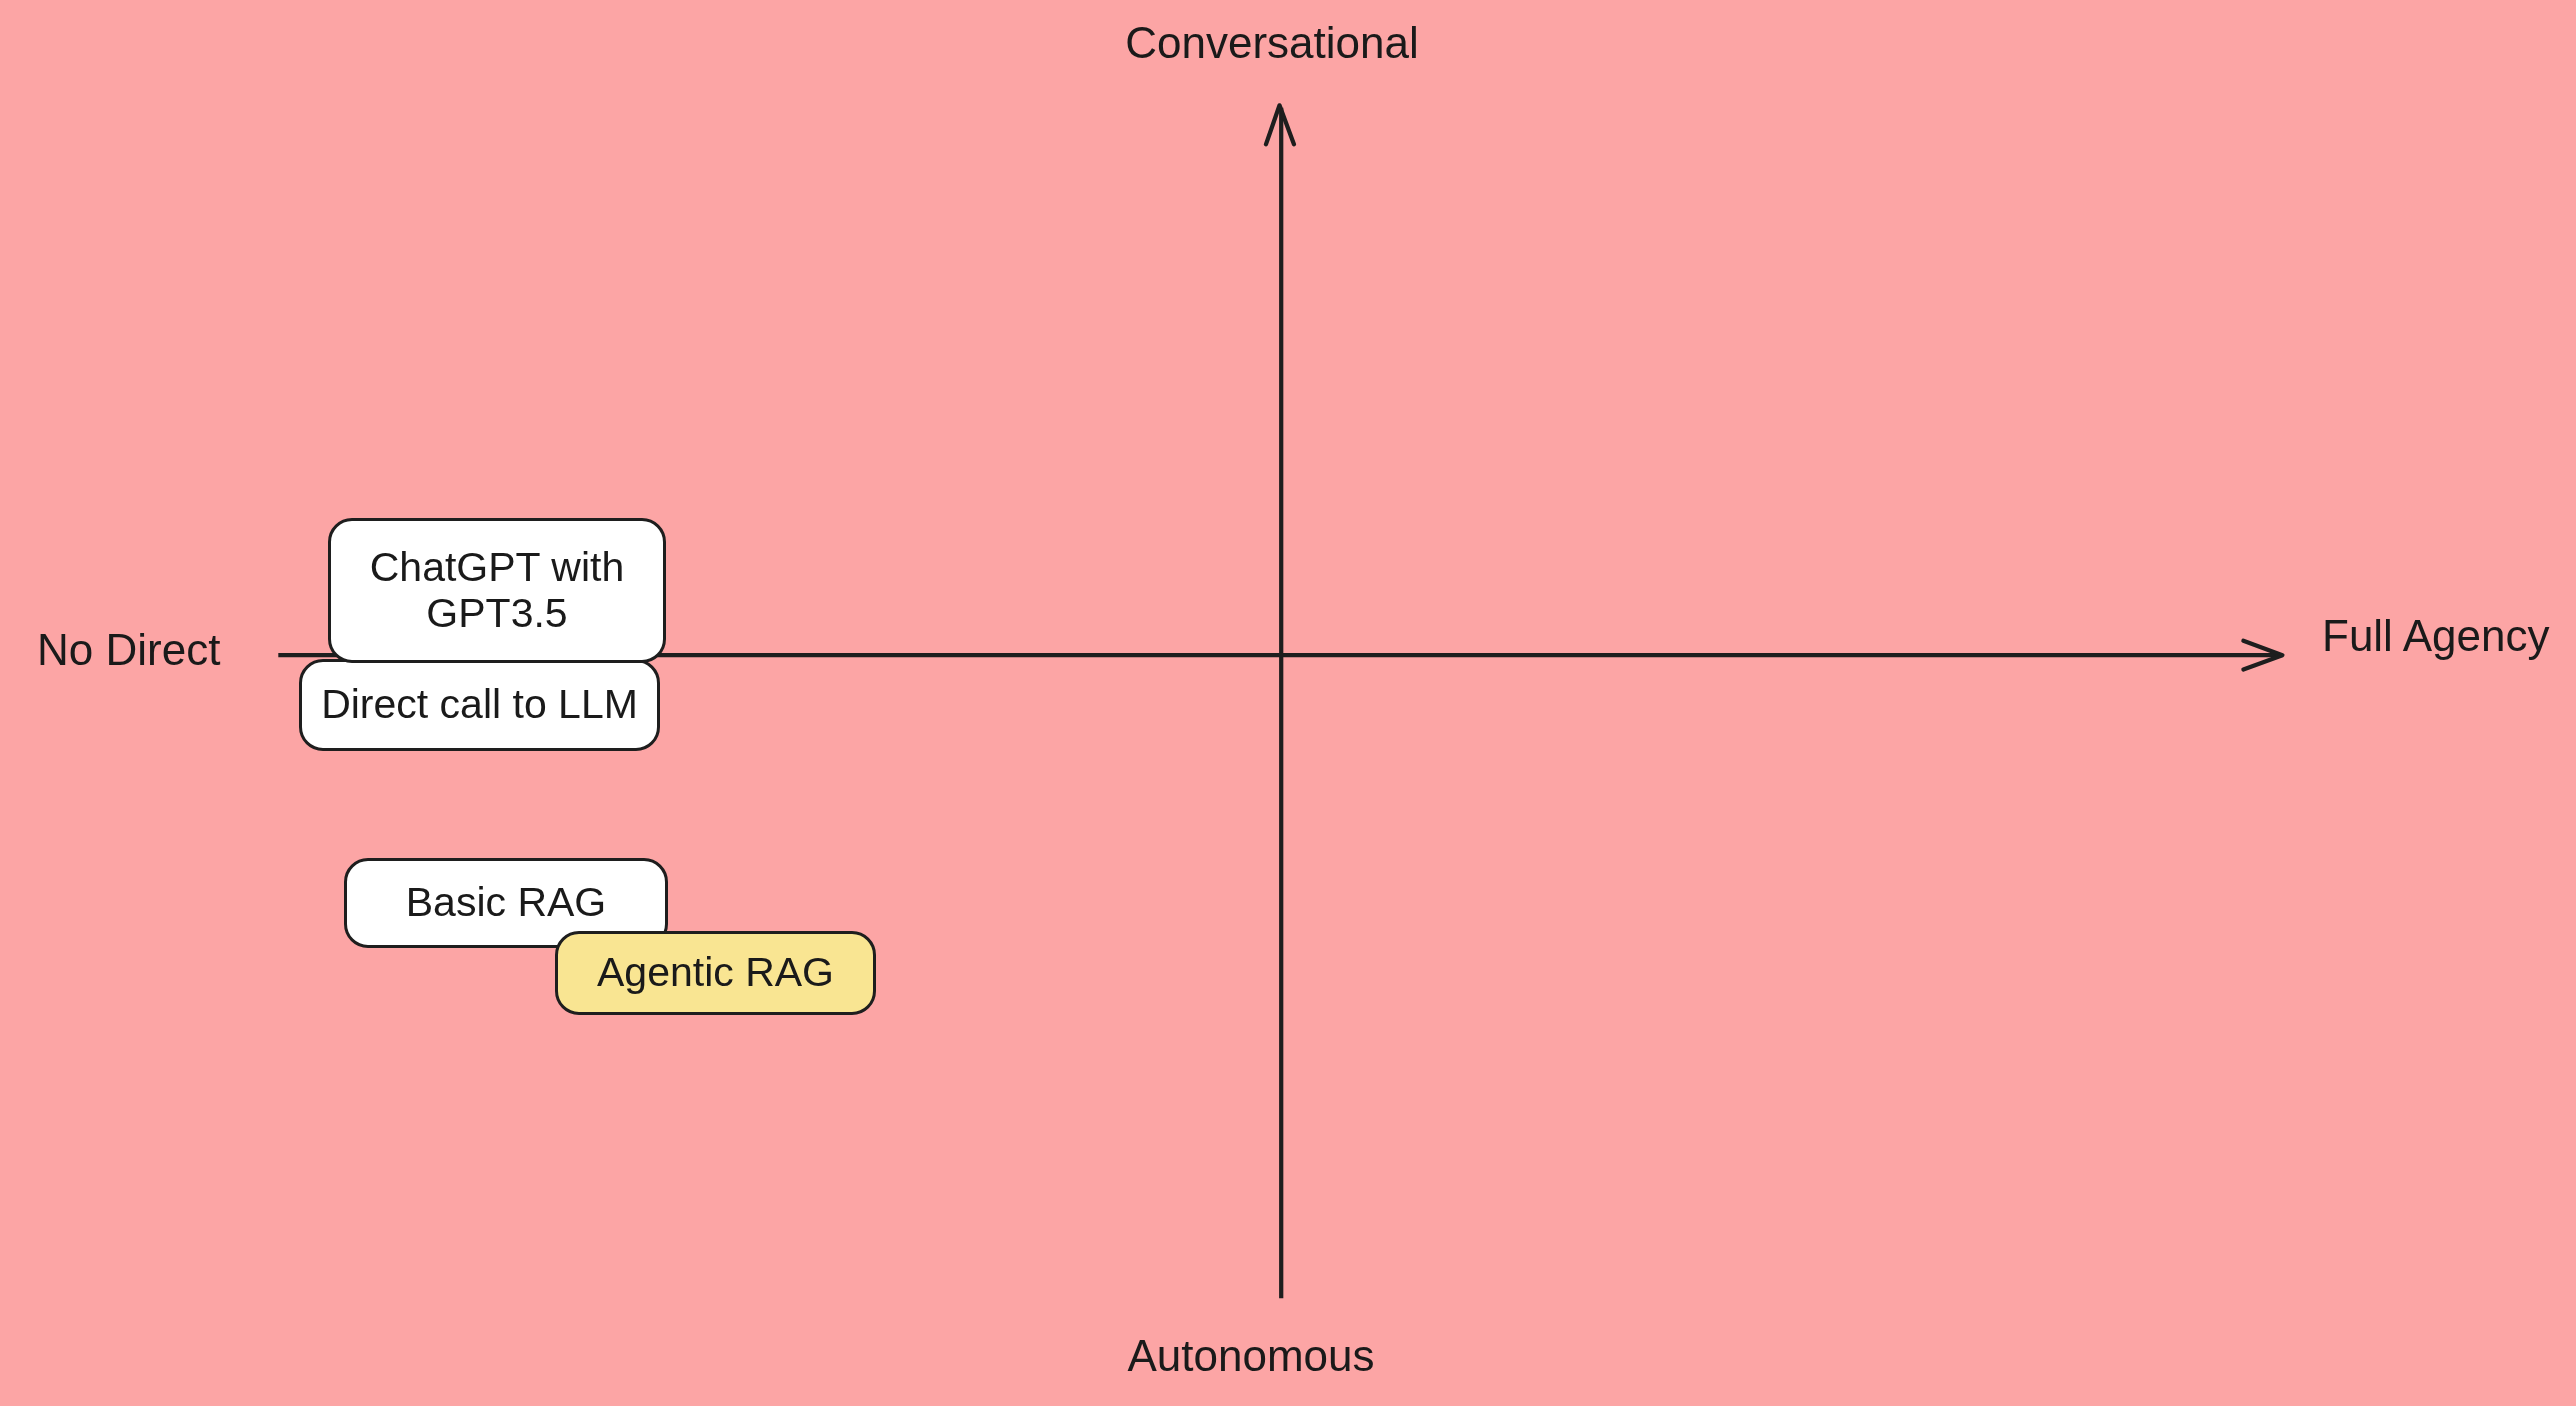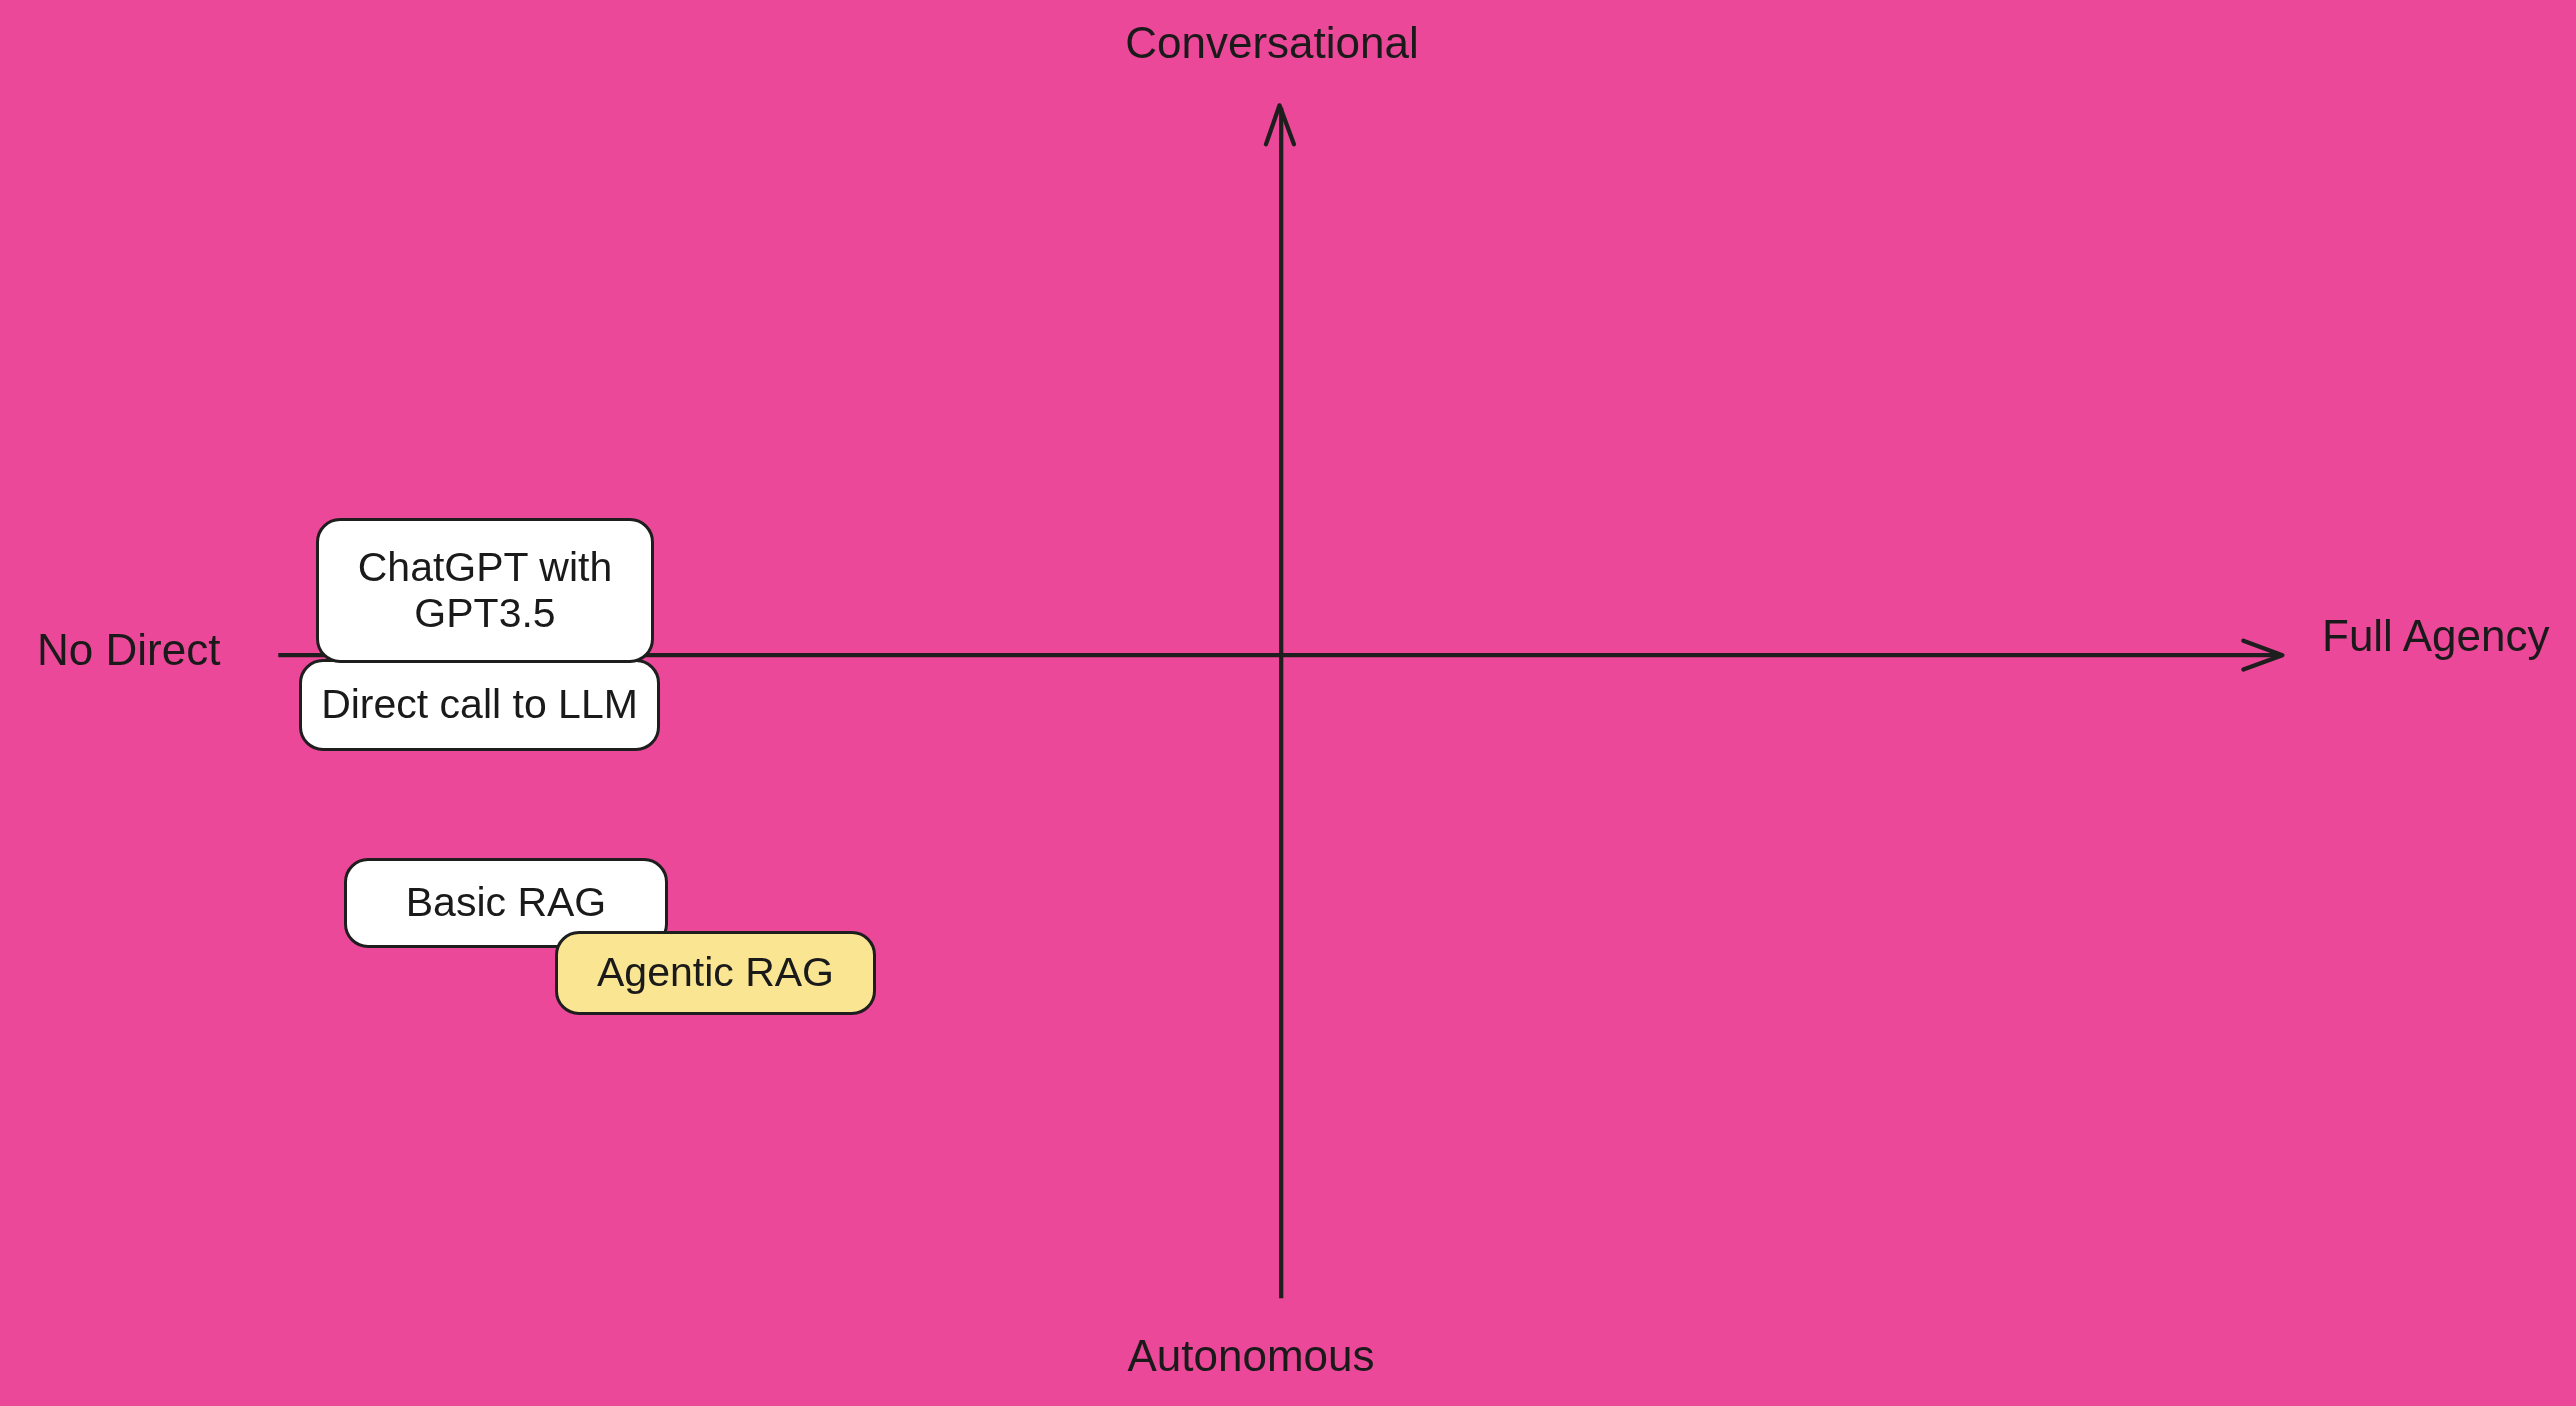--- a/index.html
+++ b/index.html
@@ -4,21 +4,21 @@
 <style>
   html, body {
     margin: 0;
     padding: 0;
     background: #ffffff;
   }
   .canvas {
     position: relative;
     width: 2576px;
     height: 1407px;
-    background: #ec4899;
+    background: #fca5a5;
     overflow: hidden;
     font-family: "Liberation Sans", "DejaVu Sans", sans-serif;
     color: #1a1a1a;
   }
   .axes-svg {
     position: absolute;
     left: 0;
     top: 0;
     z-index: 1;
   }
@@ -48,21 +48,21 @@
     line-height: 1.12;
     color: #1a1a1a;
     white-space: nowrap;
   }
   .node--accent {
     background: #f9e592;
   }
   .z-low  { z-index: 3; }
   .z-high { z-index: 4; }
 
-  #node-chatgpt { left: 316px; top: 518px;  width: 338px; height: 145px; }
+  #node-chatgpt { left: 328px; top: 518px;  width: 338px; height: 145px; }
   #node-direct  { left: 299px; top: 659px;  width: 361px; height: 92px; }
   #node-basic   { left: 344px; top: 858px; width: 324px; height: 90px; }
   #node-agentic { left: 555px; top: 931px; width: 321px; height: 84px; }
 
   #lbl-top    { left: 1272px; top: 18px;   }
   #lbl-bottom { left: 1251px; top: 1331px; }
   #lbl-left   { left: 37px;   top: 625px;  }
   #lbl-right  { left: 2322px; top: 611px;  }
 </style>
 </head>

